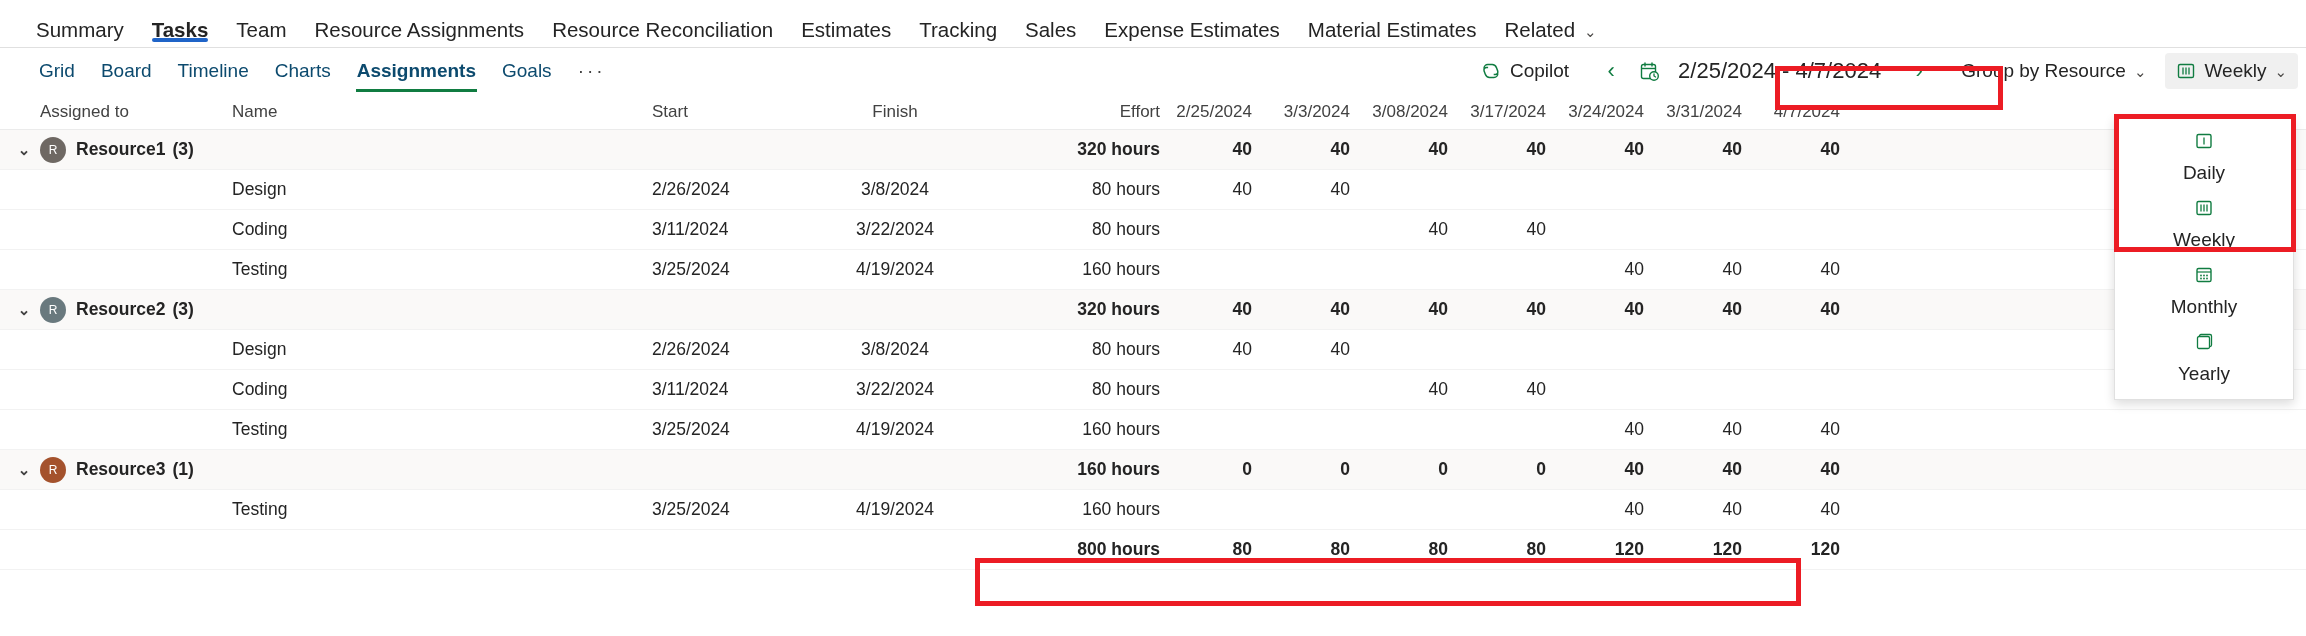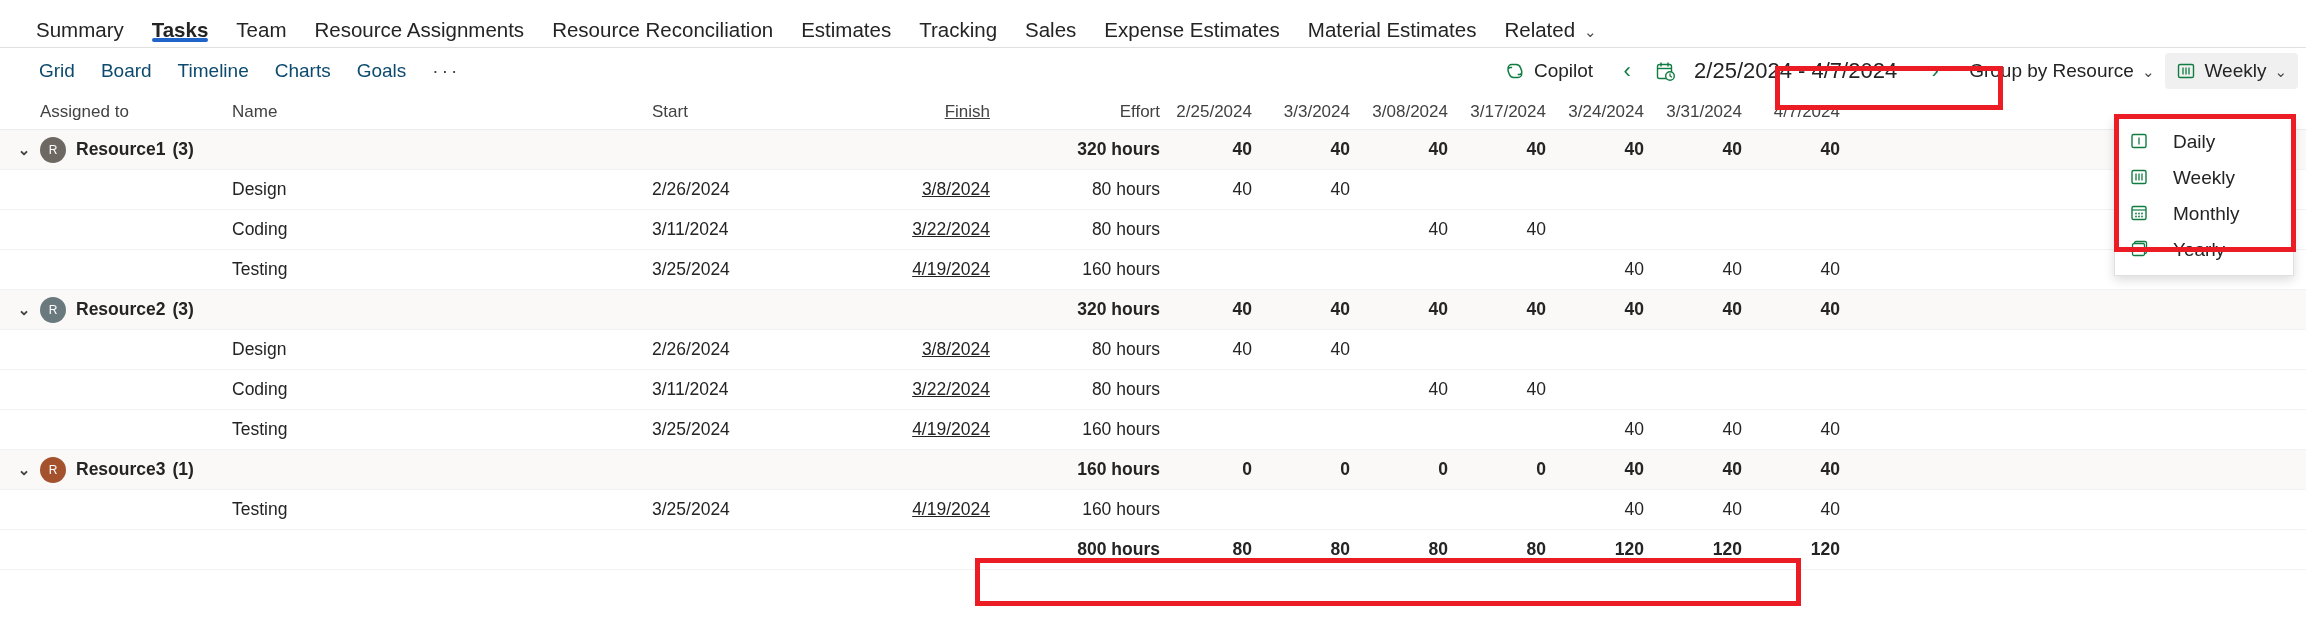--- a/index.html
+++ b/index.html
@@ -69,21 +69,21 @@
     background: #107c41;
   }
   .subtab.overflow { letter-spacing: 3px; color: #424242; }
 
   .cmd-right {
     position: absolute;
     right: 8px; top: 0;
     height: 46px;
     display: flex;
     align-items: center;
-    gap: 0;
+    gap: 8px;
     font-size: 19px;
   }
   .tool-btn {
     display: flex; align-items: center; gap: 8px;
     padding: 7px 11px;
     border-radius: 4px;
     white-space: nowrap;
     cursor: pointer;
     color: #242424;
   }
@@ -120,24 +120,25 @@
     top: 116px; left: 2114px;
     width: 180px;
     background: #ffffff;
     border: 1px solid #e0e0e0;
     box-shadow: 0 4px 10px rgba(0,0,0,.14);
     padding: 7px 0;
     z-index: 30;
     font-size: 19px;
   }
   .flyout-item {
-    display: flex; align-items: flex-start; gap: 24px;
+    display: flex; align-items: center; gap: 11px;
     padding: 7px 14px;
     cursor: pointer;
     color: #242424;
+    flex-direction: column;
   }
 
   
   .grid { position: relative; font-size: 17.5px; }
   .row {
     display: flex;
     align-items: center;
     height: 40px;
     border-bottom: 1px solid #f2f2f2;
     color: #242424;
@@ -151,21 +152,21 @@
   .row.group {
     background: #faf9f8;
     font-weight: bold;
     border-bottom: 1px solid #f2f2f2;
   }
   .row.total { font-weight: bold; border-bottom: 1px solid #f2f2f2; }
 
   .c-assigned { width: 222px; flex: none; padding-left: 12px; display: flex; align-items: center; }
   .c-name     { width: 430px; flex: none; padding-left: 10px; }
   .c-start    { width: 148px; flex: none; text-align: left; }
-  .c-finish   { width: 190px; flex: none; text-align: right; text-decoration: underline; }
+  .c-finish   { width: 190px; flex: none; text-align: center; }
   .c-effort   { width: 186px; flex: none; text-align: right; padding-right: 16px; }
   .c-date     { width: 98px;  flex: none; text-align: right; padding-right: 22px; }
 
   .row.header .c-assigned { padding-left: 40px; text-align: center; }
   .row.header .c-name { padding-left: 10px; }
 
   .expander {
     width: 24px; text-align: center;
     color: #424242; font-size: 15px;
     cursor: pointer; flex: none;
@@ -201,20 +202,21 @@
   <div class="top-nav-item">
     <span>Related</span><span class="chev">⌄</span>
   </div>
 </div>
 
 <div class="cmdbar">
   <div class="subtab"><span>Grid</span></div>
   <div class="subtab"><span>Board</span></div>
   <div class="subtab"><span>Timeline</span></div>
   <div class="subtab"><span>Charts</span></div>
+  <div class="subtab selected"><span>Assignments</span></div>
   <div class="subtab"><span>Goals</span></div>
   <div class="subtab overflow"><span>···</span></div>
 
   <div class="cmd-right">
 
     <div class="tool-btn">
       <span>
         <svg class="icon-svg" width="22" height="22" viewBox="0 0 22 22">
           <path d="M4 8.5c0-2.2 1.6-4 3.8-4h4.4c2.3 0 3.6 1.3 4.3 3.2l1.2 3.4c.6 1.8-.6 3.4-2.4 3.4h-1.6" fill="none" stroke="#107c41" stroke-width="1.5"></path>
           <path d="M17.8 13.5c0 2.2-1.6 4-3.8 4H9.6c-2.3 0-3.6-1.3-4.3-3.2l-1.2-3.4C3.5 9.1 4.7 7.5 6.5 7.5h1.6" fill="none" stroke="#107c41" stroke-width="1.5"></path>

